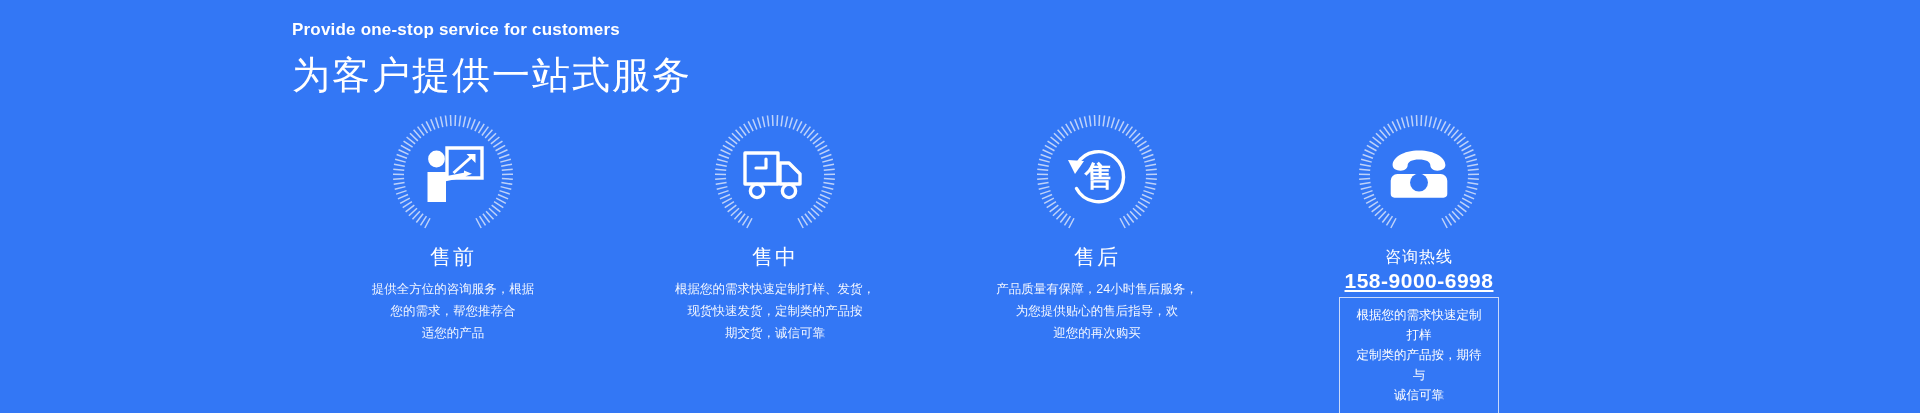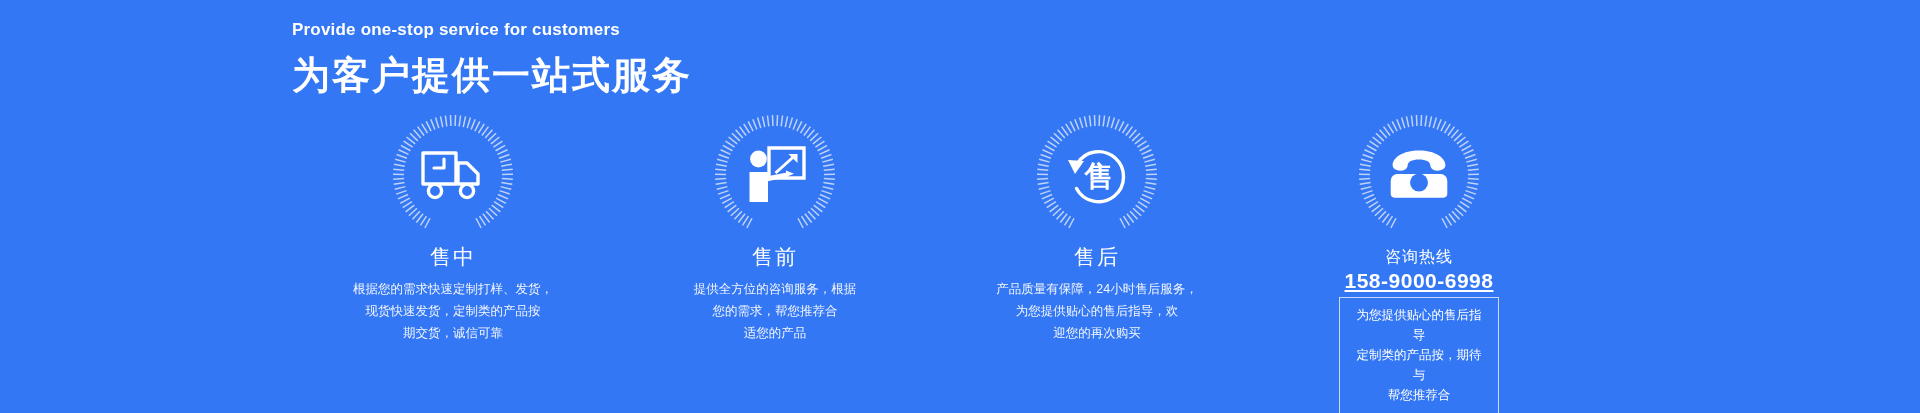--- a/index.html
+++ b/index.html
@@ -36,21 +36,21 @@
     font-size: 17px;
     font-weight: 600;
     letter-spacing: .2px;
     line-height: 28px;
     color: #ffffff;
     white-space: nowrap;
   }
 
   .heading-cn {
     font-size: 38px;
-    font-weight: 700;
+    font-weight: 400;
     letter-spacing: 2px;
     line-height: 54px;
     color: #ffffff;
     white-space: nowrap;
     margin-top: 4px;
   }
 
   
   .columns {
     position: absolute;
@@ -153,20 +153,116 @@
 <body>
 
 <div class="banner">
 
   <div class="heading">
     <div class="heading-en">Provide one-stop service for customers</div>
     <div class="heading-cn">为客户提供一站式服务</div>
   </div>
 
   <div class="columns">
+
+    <div class="col">
+      <div class="icon-wrap">
+        <svg class="ring" viewBox="0 0 130 130">
+          <g id="ring1">
+              <line x1="42.00" y1="108.26" x2="36.83" y2="117.98" stroke="#d7e3fb" stroke-width="1.5" opacity="0.85"></line>
+              <line x1="38.44" y1="106.18" x2="32.48" y2="115.42" stroke="#d7e3fb" stroke-width="1.5" opacity="0.85"></line>
+              <line x1="35.07" y1="103.80" x2="28.35" y2="112.50" stroke="#d7e3fb" stroke-width="1.5" opacity="0.85"></line>
+              <line x1="31.91" y1="101.14" x2="24.48" y2="109.25" stroke="#d7e3fb" stroke-width="1.5" opacity="0.85"></line>
+              <line x1="28.99" y1="98.23" x2="20.90" y2="105.69" stroke="#d7e3fb" stroke-width="1.5" opacity="0.85"></line>
+              <line x1="26.32" y1="95.08" x2="17.64" y2="101.83" stroke="#d7e3fb" stroke-width="1.5" opacity="0.85"></line>
+              <line x1="23.93" y1="91.72" x2="14.71" y2="97.72" stroke="#d7e3fb" stroke-width="1.5" opacity="0.85"></line>
+              <line x1="21.83" y1="88.17" x2="12.13" y2="93.37" stroke="#d7e3fb" stroke-width="1.5" opacity="0.85"></line>
+              <line x1="20.03" y1="84.46" x2="9.93" y2="88.83" stroke="#d7e3fb" stroke-width="1.5" opacity="0.85"></line>
+              <line x1="18.55" y1="80.61" x2="8.12" y2="84.11" stroke="#d7e3fb" stroke-width="1.5" opacity="0.85"></line>
+              <line x1="17.40" y1="76.64" x2="6.72" y2="79.26" stroke="#d7e3fb" stroke-width="1.5" opacity="0.85"></line>
+              <line x1="16.59" y1="72.60" x2="5.73" y2="74.30" stroke="#d7e3fb" stroke-width="1.5" opacity="0.85"></line>
+              <line x1="16.13" y1="68.50" x2="5.15" y2="69.28" stroke="#d7e3fb" stroke-width="1.5" opacity="0.85"></line>
+              <line x1="16.00" y1="64.38" x2="5.00" y2="64.24" stroke="#d7e3fb" stroke-width="1.5" opacity="0.85"></line>
+              <line x1="16.23" y1="60.26" x2="5.28" y2="59.19" stroke="#d7e3fb" stroke-width="1.5" opacity="0.85"></line>
+              <line x1="16.80" y1="56.17" x2="5.98" y2="54.19" stroke="#d7e3fb" stroke-width="1.5" opacity="0.85"></line>
+              <line x1="17.72" y1="52.15" x2="7.10" y2="49.26" stroke="#d7e3fb" stroke-width="1.5" opacity="0.85"></line>
+              <line x1="18.96" y1="48.22" x2="8.63" y2="44.45" stroke="#d7e3fb" stroke-width="1.5" opacity="0.85"></line>
+              <line x1="20.54" y1="44.40" x2="10.56" y2="39.78" stroke="#d7e3fb" stroke-width="1.5" opacity="0.85"></line>
+              <line x1="22.43" y1="40.74" x2="12.87" y2="35.29" stroke="#d7e3fb" stroke-width="1.5" opacity="0.85"></line>
+              <line x1="24.62" y1="37.24" x2="15.56" y2="31.01" stroke="#d7e3fb" stroke-width="1.5" opacity="0.85"></line>
+              <line x1="27.10" y1="33.94" x2="18.59" y2="26.97" stroke="#d7e3fb" stroke-width="1.5" opacity="0.85"></line>
+              <line x1="29.85" y1="30.86" x2="21.96" y2="23.20" stroke="#d7e3fb" stroke-width="1.5" opacity="0.85"></line>
+              <line x1="32.84" y1="28.03" x2="25.62" y2="19.73" stroke="#d7e3fb" stroke-width="1.5" opacity="0.85"></line>
+              <line x1="36.07" y1="25.45" x2="29.57" y2="16.58" stroke="#d7e3fb" stroke-width="1.5" opacity="0.85"></line>
+              <line x1="39.50" y1="23.16" x2="33.77" y2="13.77" stroke="#d7e3fb" stroke-width="1.5" opacity="0.85"></line>
+              <line x1="43.11" y1="21.16" x2="38.19" y2="11.32" stroke="#d7e3fb" stroke-width="1.5" opacity="0.85"></line>
+              <line x1="46.87" y1="19.48" x2="42.80" y2="9.26" stroke="#d7e3fb" stroke-width="1.5" opacity="0.85"></line>
+              <line x1="50.76" y1="18.11" x2="47.57" y2="7.59" stroke="#d7e3fb" stroke-width="1.5" opacity="0.85"></line>
+              <line x1="54.76" y1="17.08" x2="52.46" y2="6.33" stroke="#d7e3fb" stroke-width="1.5" opacity="0.85"></line>
+              <line x1="58.83" y1="16.39" x2="57.44" y2="5.48" stroke="#d7e3fb" stroke-width="1.5" opacity="0.85"></line>
+              <line x1="62.94" y1="16.04" x2="62.47" y2="5.05" stroke="#d7e3fb" stroke-width="1.5" opacity="0.85"></line>
+              <line x1="67.06" y1="16.04" x2="67.53" y2="5.05" stroke="#d7e3fb" stroke-width="1.5" opacity="0.85"></line>
+              <line x1="71.17" y1="16.39" x2="72.56" y2="5.48" stroke="#d7e3fb" stroke-width="1.5" opacity="0.85"></line>
+              <line x1="75.24" y1="17.08" x2="77.54" y2="6.33" stroke="#d7e3fb" stroke-width="1.5" opacity="0.85"></line>
+              <line x1="79.24" y1="18.11" x2="82.43" y2="7.59" stroke="#d7e3fb" stroke-width="1.5" opacity="0.85"></line>
+              <line x1="83.13" y1="19.48" x2="87.20" y2="9.26" stroke="#d7e3fb" stroke-width="1.5" opacity="0.85"></line>
+              <line x1="86.89" y1="21.16" x2="91.81" y2="11.32" stroke="#d7e3fb" stroke-width="1.5" opacity="0.85"></line>
+              <line x1="90.50" y1="23.16" x2="96.23" y2="13.77" stroke="#d7e3fb" stroke-width="1.5" opacity="0.85"></line>
+              <line x1="93.93" y1="25.45" x2="100.43" y2="16.58" stroke="#d7e3fb" stroke-width="1.5" opacity="0.85"></line>
+              <line x1="97.16" y1="28.03" x2="104.38" y2="19.73" stroke="#d7e3fb" stroke-width="1.5" opacity="0.85"></line>
+              <line x1="100.15" y1="30.86" x2="108.04" y2="23.20" stroke="#d7e3fb" stroke-width="1.5" opacity="0.85"></line>
+              <line x1="102.90" y1="33.94" x2="111.41" y2="26.97" stroke="#d7e3fb" stroke-width="1.5" opacity="0.85"></line>
+              <line x1="105.38" y1="37.24" x2="114.44" y2="31.01" stroke="#d7e3fb" stroke-width="1.5" opacity="0.85"></line>
+              <line x1="107.57" y1="40.74" x2="117.13" y2="35.29" stroke="#d7e3fb" stroke-width="1.5" opacity="0.85"></line>
+              <line x1="109.46" y1="44.40" x2="119.44" y2="39.78" stroke="#d7e3fb" stroke-width="1.5" opacity="0.85"></line>
+              <line x1="111.04" y1="48.22" x2="121.37" y2="44.45" stroke="#d7e3fb" stroke-width="1.5" opacity="0.85"></line>
+              <line x1="112.28" y1="52.15" x2="122.90" y2="49.26" stroke="#d7e3fb" stroke-width="1.5" opacity="0.85"></line>
+              <line x1="113.20" y1="56.17" x2="124.02" y2="54.19" stroke="#d7e3fb" stroke-width="1.5" opacity="0.85"></line>
+              <line x1="113.77" y1="60.26" x2="124.72" y2="59.19" stroke="#d7e3fb" stroke-width="1.5" opacity="0.85"></line>
+              <line x1="114.00" y1="64.38" x2="125.00" y2="64.24" stroke="#d7e3fb" stroke-width="1.5" opacity="0.85"></line>
+              <line x1="113.87" y1="68.50" x2="124.85" y2="69.28" stroke="#d7e3fb" stroke-width="1.5" opacity="0.85"></line>
+              <line x1="113.41" y1="72.60" x2="124.27" y2="74.30" stroke="#d7e3fb" stroke-width="1.5" opacity="0.85"></line>
+              <line x1="112.60" y1="76.64" x2="123.28" y2="79.26" stroke="#d7e3fb" stroke-width="1.5" opacity="0.85"></line>
+              <line x1="111.45" y1="80.61" x2="121.88" y2="84.11" stroke="#d7e3fb" stroke-width="1.5" opacity="0.85"></line>
+              <line x1="109.97" y1="84.46" x2="120.07" y2="88.83" stroke="#d7e3fb" stroke-width="1.5" opacity="0.85"></line>
+              <line x1="108.17" y1="88.17" x2="117.87" y2="93.37" stroke="#d7e3fb" stroke-width="1.5" opacity="0.85"></line>
+              <line x1="106.07" y1="91.72" x2="115.29" y2="97.72" stroke="#d7e3fb" stroke-width="1.5" opacity="0.85"></line>
+              <line x1="103.68" y1="95.08" x2="112.36" y2="101.83" stroke="#d7e3fb" stroke-width="1.5" opacity="0.85"></line>
+              <line x1="101.01" y1="98.23" x2="109.10" y2="105.69" stroke="#d7e3fb" stroke-width="1.5" opacity="0.85"></line>
+              <line x1="98.09" y1="101.14" x2="105.52" y2="109.25" stroke="#d7e3fb" stroke-width="1.5" opacity="0.85"></line>
+              <line x1="94.93" y1="103.80" x2="101.65" y2="112.50" stroke="#d7e3fb" stroke-width="1.5" opacity="0.85"></line>
+              <line x1="91.56" y1="106.18" x2="97.52" y2="115.42" stroke="#d7e3fb" stroke-width="1.5" opacity="0.85"></line>
+              <line x1="88.00" y1="108.26" x2="93.17" y2="117.98" stroke="#d7e3fb" stroke-width="1.5" opacity="0.85"></line>
+            </g>
+        </svg>
+        <div class="glyph">
+          <svg width="64" height="58" viewBox="0 0 64 58" fill="#ffffff">
+
+            <path d="M26 2 h35 v30 h-35 z" fill="none" stroke="#ffffff" stroke-width="3.4"></path>
+
+            <path d="M32.5 27 L52 9.5" stroke="#ffffff" stroke-width="3" fill="none"></path>
+            <path d="M45.5 8 h9 v9 z" fill="#ffffff"></path>
+
+            <circle cx="15.5" cy="13" r="8.4"></circle>
+
+            <path d="M6.5 26 h18.5 v30 h-18.5 z"></path>
+
+            <path d="M23 30.5 L44 26.5 L44.8 31 L23.6 35.5 z"></path>
+
+            <path d="M43 24.5 l8 3.2 l-8 3.2 z"></path>
+          </svg>
+        </div>
+      </div>
+      <div class="col-title">售前</div>
+      <div class="col-desc">
+        <div>提供全方位的咨询服务，根据</div>
+        <div>您的需求，帮您推荐合</div>
+        <div>适您的产品</div>
+      </div>
+    </div>
 
     <div class="col">
       <div class="icon-wrap">
         <svg class="ring" viewBox="0 0 130 130">
           <g id="ring2">
               <line x1="42.00" y1="108.26" x2="36.83" y2="117.98" stroke="#d7e3fb" stroke-width="1.5" opacity="0.85"></line>
               <line x1="38.44" y1="106.18" x2="32.48" y2="115.42" stroke="#d7e3fb" stroke-width="1.5" opacity="0.85"></line>
               <line x1="35.07" y1="103.80" x2="28.35" y2="112.50" stroke="#d7e3fb" stroke-width="1.5" opacity="0.85"></line>
               <line x1="31.91" y1="101.14" x2="24.48" y2="109.25" stroke="#d7e3fb" stroke-width="1.5" opacity="0.85"></line>
               <line x1="28.99" y1="98.23" x2="20.90" y2="105.69" stroke="#d7e3fb" stroke-width="1.5" opacity="0.85"></line>
@@ -249,116 +345,20 @@
       <div class="col-desc">
         <div>根据您的需求快速定制打样、发货，</div>
         <div>现货快速发货，定制类的产品按</div>
         <div>期交货，诚信可靠</div>
       </div>
     </div>
 
     <div class="col">
       <div class="icon-wrap">
         <svg class="ring" viewBox="0 0 130 130">
-          <g id="ring1">
-              <line x1="42.00" y1="108.26" x2="36.83" y2="117.98" stroke="#d7e3fb" stroke-width="1.5" opacity="0.85"></line>
-              <line x1="38.44" y1="106.18" x2="32.48" y2="115.42" stroke="#d7e3fb" stroke-width="1.5" opacity="0.85"></line>
-              <line x1="35.07" y1="103.80" x2="28.35" y2="112.50" stroke="#d7e3fb" stroke-width="1.5" opacity="0.85"></line>
-              <line x1="31.91" y1="101.14" x2="24.48" y2="109.25" stroke="#d7e3fb" stroke-width="1.5" opacity="0.85"></line>
-              <line x1="28.99" y1="98.23" x2="20.90" y2="105.69" stroke="#d7e3fb" stroke-width="1.5" opacity="0.85"></line>
-              <line x1="26.32" y1="95.08" x2="17.64" y2="101.83" stroke="#d7e3fb" stroke-width="1.5" opacity="0.85"></line>
-              <line x1="23.93" y1="91.72" x2="14.71" y2="97.72" stroke="#d7e3fb" stroke-width="1.5" opacity="0.85"></line>
-              <line x1="21.83" y1="88.17" x2="12.13" y2="93.37" stroke="#d7e3fb" stroke-width="1.5" opacity="0.85"></line>
-              <line x1="20.03" y1="84.46" x2="9.93" y2="88.83" stroke="#d7e3fb" stroke-width="1.5" opacity="0.85"></line>
-              <line x1="18.55" y1="80.61" x2="8.12" y2="84.11" stroke="#d7e3fb" stroke-width="1.5" opacity="0.85"></line>
-              <line x1="17.40" y1="76.64" x2="6.72" y2="79.26" stroke="#d7e3fb" stroke-width="1.5" opacity="0.85"></line>
-              <line x1="16.59" y1="72.60" x2="5.73" y2="74.30" stroke="#d7e3fb" stroke-width="1.5" opacity="0.85"></line>
-              <line x1="16.13" y1="68.50" x2="5.15" y2="69.28" stroke="#d7e3fb" stroke-width="1.5" opacity="0.85"></line>
-              <line x1="16.00" y1="64.38" x2="5.00" y2="64.24" stroke="#d7e3fb" stroke-width="1.5" opacity="0.85"></line>
-              <line x1="16.23" y1="60.26" x2="5.28" y2="59.19" stroke="#d7e3fb" stroke-width="1.5" opacity="0.85"></line>
-              <line x1="16.80" y1="56.17" x2="5.98" y2="54.19" stroke="#d7e3fb" stroke-width="1.5" opacity="0.85"></line>
-              <line x1="17.72" y1="52.15" x2="7.10" y2="49.26" stroke="#d7e3fb" stroke-width="1.5" opacity="0.85"></line>
-              <line x1="18.96" y1="48.22" x2="8.63" y2="44.45" stroke="#d7e3fb" stroke-width="1.5" opacity="0.85"></line>
-              <line x1="20.54" y1="44.40" x2="10.56" y2="39.78" stroke="#d7e3fb" stroke-width="1.5" opacity="0.85"></line>
-              <line x1="22.43" y1="40.74" x2="12.87" y2="35.29" stroke="#d7e3fb" stroke-width="1.5" opacity="0.85"></line>
-              <line x1="24.62" y1="37.24" x2="15.56" y2="31.01" stroke="#d7e3fb" stroke-width="1.5" opacity="0.85"></line>
-              <line x1="27.10" y1="33.94" x2="18.59" y2="26.97" stroke="#d7e3fb" stroke-width="1.5" opacity="0.85"></line>
-              <line x1="29.85" y1="30.86" x2="21.96" y2="23.20" stroke="#d7e3fb" stroke-width="1.5" opacity="0.85"></line>
-              <line x1="32.84" y1="28.03" x2="25.62" y2="19.73" stroke="#d7e3fb" stroke-width="1.5" opacity="0.85"></line>
-              <line x1="36.07" y1="25.45" x2="29.57" y2="16.58" stroke="#d7e3fb" stroke-width="1.5" opacity="0.85"></line>
-              <line x1="39.50" y1="23.16" x2="33.77" y2="13.77" stroke="#d7e3fb" stroke-width="1.5" opacity="0.85"></line>
-              <line x1="43.11" y1="21.16" x2="38.19" y2="11.32" stroke="#d7e3fb" stroke-width="1.5" opacity="0.85"></line>
-              <line x1="46.87" y1="19.48" x2="42.80" y2="9.26" stroke="#d7e3fb" stroke-width="1.5" opacity="0.85"></line>
-              <line x1="50.76" y1="18.11" x2="47.57" y2="7.59" stroke="#d7e3fb" stroke-width="1.5" opacity="0.85"></line>
-              <line x1="54.76" y1="17.08" x2="52.46" y2="6.33" stroke="#d7e3fb" stroke-width="1.5" opacity="0.85"></line>
-              <line x1="58.83" y1="16.39" x2="57.44" y2="5.48" stroke="#d7e3fb" stroke-width="1.5" opacity="0.85"></line>
-              <line x1="62.94" y1="16.04" x2="62.47" y2="5.05" stroke="#d7e3fb" stroke-width="1.5" opacity="0.85"></line>
-              <line x1="67.06" y1="16.04" x2="67.53" y2="5.05" stroke="#d7e3fb" stroke-width="1.5" opacity="0.85"></line>
-              <line x1="71.17" y1="16.39" x2="72.56" y2="5.48" stroke="#d7e3fb" stroke-width="1.5" opacity="0.85"></line>
-              <line x1="75.24" y1="17.08" x2="77.54" y2="6.33" stroke="#d7e3fb" stroke-width="1.5" opacity="0.85"></line>
-              <line x1="79.24" y1="18.11" x2="82.43" y2="7.59" stroke="#d7e3fb" stroke-width="1.5" opacity="0.85"></line>
-              <line x1="83.13" y1="19.48" x2="87.20" y2="9.26" stroke="#d7e3fb" stroke-width="1.5" opacity="0.85"></line>
-              <line x1="86.89" y1="21.16" x2="91.81" y2="11.32" stroke="#d7e3fb" stroke-width="1.5" opacity="0.85"></line>
-              <line x1="90.50" y1="23.16" x2="96.23" y2="13.77" stroke="#d7e3fb" stroke-width="1.5" opacity="0.85"></line>
-              <line x1="93.93" y1="25.45" x2="100.43" y2="16.58" stroke="#d7e3fb" stroke-width="1.5" opacity="0.85"></line>
-              <line x1="97.16" y1="28.03" x2="104.38" y2="19.73" stroke="#d7e3fb" stroke-width="1.5" opacity="0.85"></line>
-              <line x1="100.15" y1="30.86" x2="108.04" y2="23.20" stroke="#d7e3fb" stroke-width="1.5" opacity="0.85"></line>
-              <line x1="102.90" y1="33.94" x2="111.41" y2="26.97" stroke="#d7e3fb" stroke-width="1.5" opacity="0.85"></line>
-              <line x1="105.38" y1="37.24" x2="114.44" y2="31.01" stroke="#d7e3fb" stroke-width="1.5" opacity="0.85"></line>
-              <line x1="107.57" y1="40.74" x2="117.13" y2="35.29" stroke="#d7e3fb" stroke-width="1.5" opacity="0.85"></line>
-              <line x1="109.46" y1="44.40" x2="119.44" y2="39.78" stroke="#d7e3fb" stroke-width="1.5" opacity="0.85"></line>
-              <line x1="111.04" y1="48.22" x2="121.37" y2="44.45" stroke="#d7e3fb" stroke-width="1.5" opacity="0.85"></line>
-              <line x1="112.28" y1="52.15" x2="122.90" y2="49.26" stroke="#d7e3fb" stroke-width="1.5" opacity="0.85"></line>
-              <line x1="113.20" y1="56.17" x2="124.02" y2="54.19" stroke="#d7e3fb" stroke-width="1.5" opacity="0.85"></line>
-              <line x1="113.77" y1="60.26" x2="124.72" y2="59.19" stroke="#d7e3fb" stroke-width="1.5" opacity="0.85"></line>
-              <line x1="114.00" y1="64.38" x2="125.00" y2="64.24" stroke="#d7e3fb" stroke-width="1.5" opacity="0.85"></line>
-              <line x1="113.87" y1="68.50" x2="124.85" y2="69.28" stroke="#d7e3fb" stroke-width="1.5" opacity="0.85"></line>
-              <line x1="113.41" y1="72.60" x2="124.27" y2="74.30" stroke="#d7e3fb" stroke-width="1.5" opacity="0.85"></line>
-              <line x1="112.60" y1="76.64" x2="123.28" y2="79.26" stroke="#d7e3fb" stroke-width="1.5" opacity="0.85"></line>
-              <line x1="111.45" y1="80.61" x2="121.88" y2="84.11" stroke="#d7e3fb" stroke-width="1.5" opacity="0.85"></line>
-              <line x1="109.97" y1="84.46" x2="120.07" y2="88.83" stroke="#d7e3fb" stroke-width="1.5" opacity="0.85"></line>
-              <line x1="108.17" y1="88.17" x2="117.87" y2="93.37" stroke="#d7e3fb" stroke-width="1.5" opacity="0.85"></line>
-              <line x1="106.07" y1="91.72" x2="115.29" y2="97.72" stroke="#d7e3fb" stroke-width="1.5" opacity="0.85"></line>
-              <line x1="103.68" y1="95.08" x2="112.36" y2="101.83" stroke="#d7e3fb" stroke-width="1.5" opacity="0.85"></line>
-              <line x1="101.01" y1="98.23" x2="109.10" y2="105.69" stroke="#d7e3fb" stroke-width="1.5" opacity="0.85"></line>
-              <line x1="98.09" y1="101.14" x2="105.52" y2="109.25" stroke="#d7e3fb" stroke-width="1.5" opacity="0.85"></line>
-              <line x1="94.93" y1="103.80" x2="101.65" y2="112.50" stroke="#d7e3fb" stroke-width="1.5" opacity="0.85"></line>
-              <line x1="91.56" y1="106.18" x2="97.52" y2="115.42" stroke="#d7e3fb" stroke-width="1.5" opacity="0.85"></line>
-              <line x1="88.00" y1="108.26" x2="93.17" y2="117.98" stroke="#d7e3fb" stroke-width="1.5" opacity="0.85"></line>
-            </g>
-        </svg>
-        <div class="glyph">
-          <svg width="64" height="58" viewBox="0 0 64 58" fill="#ffffff">
-
-            <path d="M26 2 h35 v30 h-35 z" fill="none" stroke="#ffffff" stroke-width="3.4"></path>
-
-            <path d="M32.5 27 L52 9.5" stroke="#ffffff" stroke-width="3" fill="none"></path>
-            <path d="M45.5 8 h9 v9 z" fill="#ffffff"></path>
-
-            <circle cx="15.5" cy="13" r="8.4"></circle>
-
-            <path d="M6.5 26 h18.5 v30 h-18.5 z"></path>
-
-            <path d="M23 30.5 L44 26.5 L44.8 31 L23.6 35.5 z"></path>
-
-            <path d="M43 24.5 l8 3.2 l-8 3.2 z"></path>
-          </svg>
-        </div>
-      </div>
-      <div class="col-title">售前</div>
-      <div class="col-desc">
-        <div>提供全方位的咨询服务，根据</div>
-        <div>您的需求，帮您推荐合</div>
-        <div>适您的产品</div>
-      </div>
-    </div>
-
-    <div class="col">
-      <div class="icon-wrap">
-        <svg class="ring" viewBox="0 0 130 130">
           <g id="ring3">
               <line x1="42.00" y1="108.26" x2="36.83" y2="117.98" stroke="#d7e3fb" stroke-width="1.5" opacity="0.85"></line>
               <line x1="38.44" y1="106.18" x2="32.48" y2="115.42" stroke="#d7e3fb" stroke-width="1.5" opacity="0.85"></line>
               <line x1="35.07" y1="103.80" x2="28.35" y2="112.50" stroke="#d7e3fb" stroke-width="1.5" opacity="0.85"></line>
               <line x1="31.91" y1="101.14" x2="24.48" y2="109.25" stroke="#d7e3fb" stroke-width="1.5" opacity="0.85"></line>
               <line x1="28.99" y1="98.23" x2="20.90" y2="105.69" stroke="#d7e3fb" stroke-width="1.5" opacity="0.85"></line>
               <line x1="26.32" y1="95.08" x2="17.64" y2="101.83" stroke="#d7e3fb" stroke-width="1.5" opacity="0.85"></line>
               <line x1="23.93" y1="91.72" x2="14.71" y2="97.72" stroke="#d7e3fb" stroke-width="1.5" opacity="0.85"></line>
               <line x1="21.83" y1="88.17" x2="12.13" y2="93.37" stroke="#d7e3fb" stroke-width="1.5" opacity="0.85"></line>
               <line x1="20.03" y1="84.46" x2="9.93" y2="88.83" stroke="#d7e3fb" stroke-width="1.5" opacity="0.85"></line>
@@ -519,20 +519,20 @@
             <path d="M12 27 h46 a7 7 0 0 1 7 7 v14 a4 4 0 0 1 -4 4 h-52
                      a4 4 0 0 1 -4 -4 v-14 a7 7 0 0 1 7 -7 z"></path>
 
             <circle cx="35" cy="36" r="9.5" fill="#3377f5"></circle>
           </svg>
         </div>
       </div>
       <div class="hotline-label">咨询热线</div>
       <div class="hotline-number">158-9000-6998</div>
       <div class="company-box">
-        <div>为您提供贴心的售后指导</div>
+        <div>根据您的需求快速定制打样</div>
         <div>定制类的产品按，期待与</div>
-        <div>帮您推荐合</div>
+        <div>诚信可靠</div>
       </div>
     </div>
 
   </div>
 </div>
 
 </body></html>

